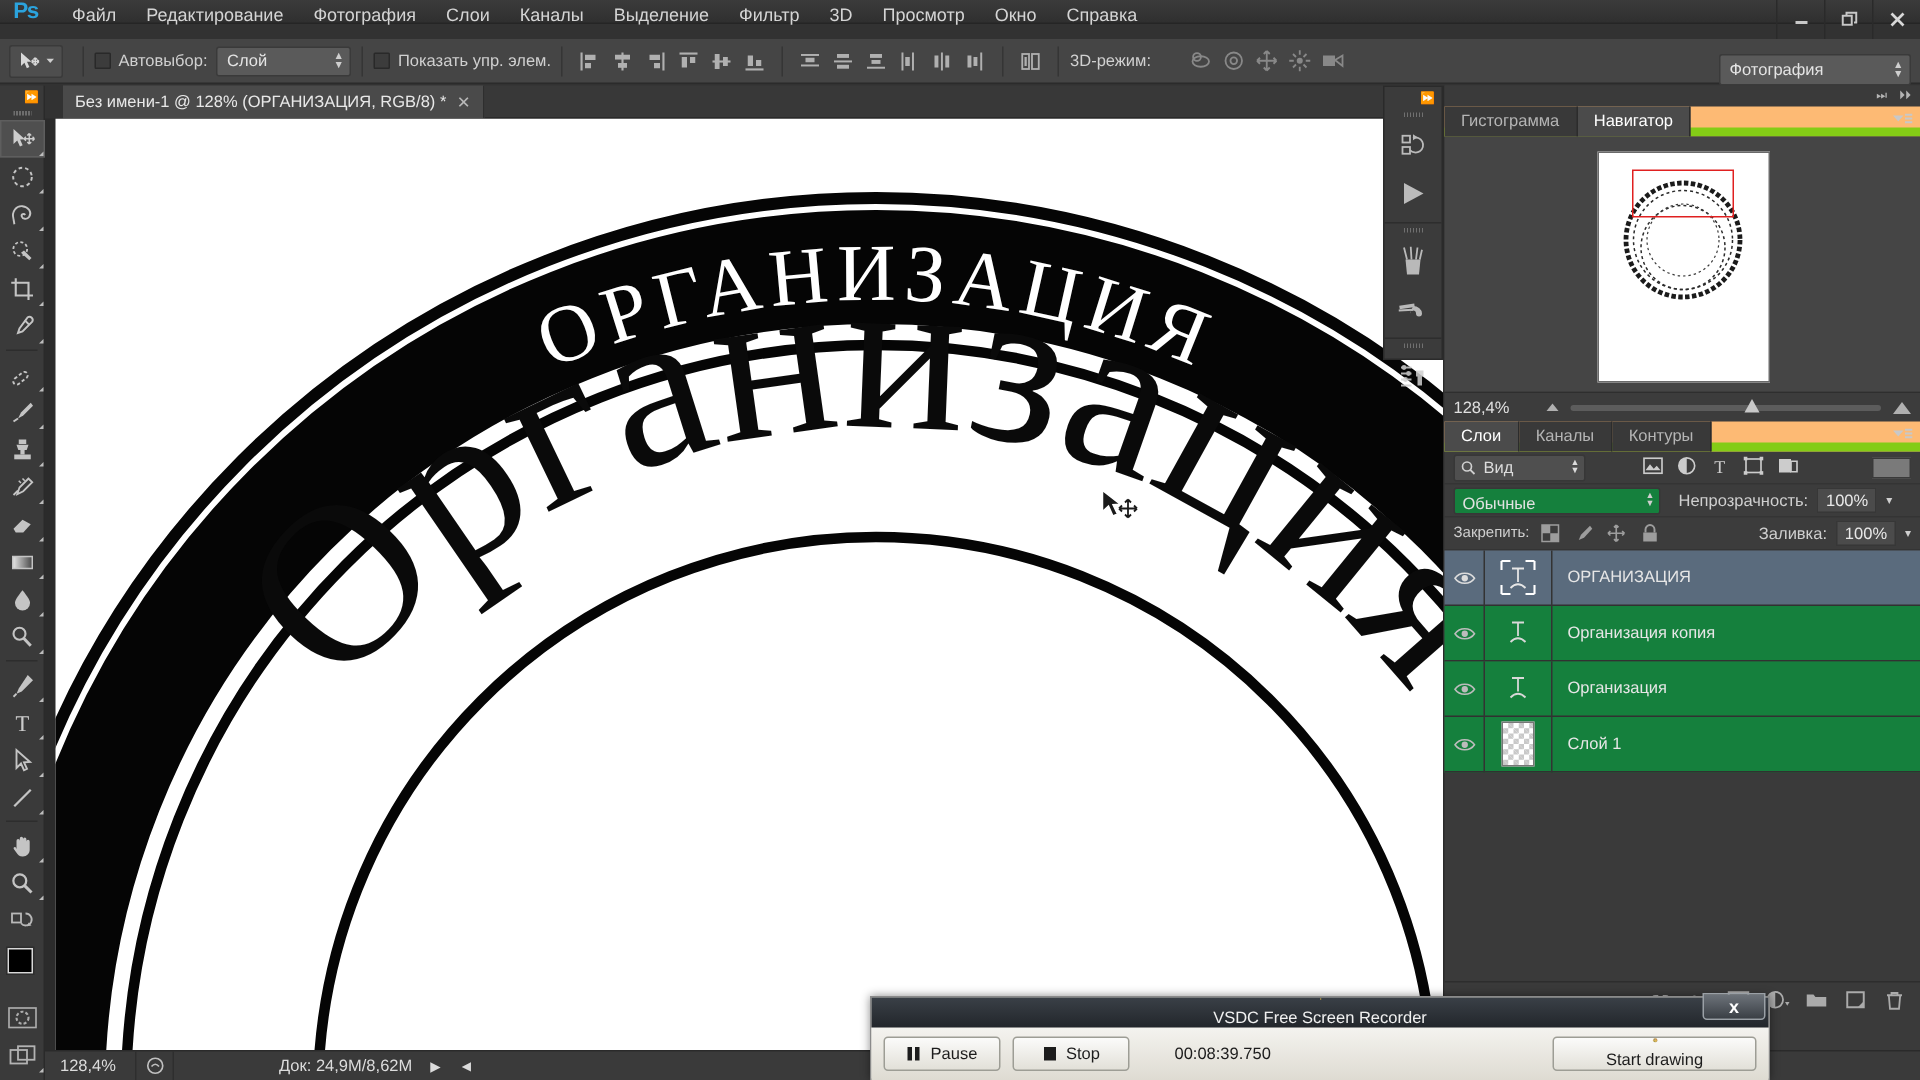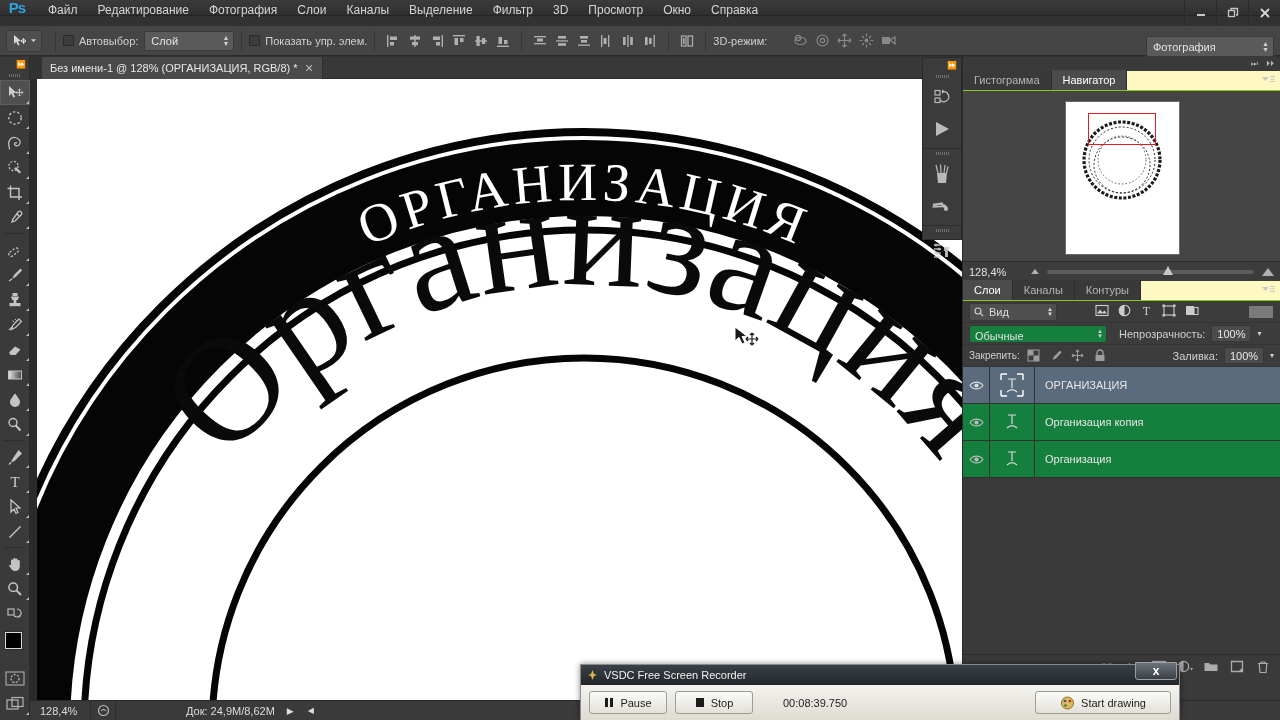--- a/index.html
+++ b/index.html
@@ -149,23 +149,22 @@
 
   .rightdock {
     position:absolute; left:962px; top:57px; width:318px; height:643px;
     background:#3a3a3a; border-left:1px solid #2a2a2a;
   }
   .dock-collapse {
     height:14px; display:flex; align-items:center; justify-content:flex-end;
     gap:8px; padding-right:6px; color:#b5b5b5; font-size:8px; background:#3a3a3a;
   }
   .panel-tabs {
-    display:flex; height:20px; background:#fef9c3; border-bottom:1px solid #84cc16;
+    display:flex; height:20px; background:#fdba74; border-bottom:6px solid #84cc16;
     position:relative;
-    align-items:flex-end;
   }
   .ptab {
     padding:0 11px; height:20px; display:flex; align-items:center;
     font-size:11px; color:#b5b5b5; background:#393939; border-right:1px solid #2c2c2c;
   }
   .ptab.active { background:#4b4b4b; color:#ffffff; }
   .panel-menu {
     position:absolute; right:5px; top:4px; width:13px; height:12px;
   }
 
@@ -259,41 +258,41 @@
   .sb-arrow { margin-left:12px; font-size:9px; }
 
   
   .vsdc {
     position:absolute; left:580px; top:664px; width:600px; height:56px;
     background:#eceae3; border:1px solid #8a8a8a; box-shadow:0 0 6px rgba(0,0,0,.45);
   }
   .vsdc-title {
     height:20px; background:linear-gradient(#3a4047,#22262b);
     display:flex; align-items:center; gap:6px; padding:0 6px;
-    color:#f0f0f0; font-size:11px; position:relative;
+    color:#f0f0f0; font-size:11px; position:relative;flex-direction:column;
   }
   .vsdc-close {
     position:absolute; right:2px; top:-3px; width:42px; height:18px;
     background:linear-gradient(#6d737a,#3a3f45); border:1px solid #9aa0a6;
     border-radius:0 0 3px 3px;
     display:flex; align-items:center; justify-content:center;
     color:#fff; font-size:12px; font-weight:bold;
   }
   .vsdc-body {
     height:35px; background:linear-gradient(#f4f3ef,#dedbd2);
     display:flex; align-items:center; padding:0 8px; gap:8px;
   }
   .vbtn {
     height:23px; min-width:78px; background:linear-gradient(#fbfbfa,#e2e0d8);
     border:1px solid #9d9d95; border-radius:3px;
     display:flex; align-items:center; justify-content:center; gap:6px;
     font-size:11px; color:#1c1c1c;
   }
   .vsdc-time { font-size:11px; color:#1c1c1c; margin-left:22px; }
-  .vbtn-draw { min-width:136px; margin-left:auto; }
+  .vbtn-draw { min-width:136px; margin-left:auto;flex-direction:column; }
 </style>
 </head>
 <body>
 
 <div id="app">
 
   <div class="titlebar">
     <div class="ps-logo">Ps</div>
     <div class="menubar">
       <div class="menu-item">Файл</div>
@@ -926,20 +925,32 @@
             <span class="thumb-text">
               <svg width="26" height="26" viewBox="0 0 26 26">
                   <path d="M9 6 h8 M13 6 v9" stroke="#d8d8d8" stroke-width="1.2" fill="none"></path>
                   <path d="M8 19 q5 -5 10 0" stroke="#d8d8d8" stroke-width="1.2" fill="none"></path>
                 </svg>
             </span>
           </span>
           <span class="layer-name">Организация</span>
         </div>
 
+        <div class="layer">
+          <span class="eye">
+            <svg width="15" height="11" viewBox="0 0 15 11">
+                <path d="M1 5.5 C4 1 11 1 14 5.5 C11 10 4 10 1 5.5 Z" fill="none" stroke="#bcbcbc" stroke-width="1.05"></path>
+                <circle cx="7.5" cy="5.5" r="2.1" fill="#bcbcbc"></circle>
+              </svg>
+          </span>
+          <span class="thumb-cell">
+            <span class="thumb-checker"></span>
+          </span>
+          <span class="layer-name">Слой 1</span>
+        </div>
 
       </div>
 
       <div class="layers-footer">
         <span class="fbtn">
             <svg width="16" height="13" viewBox="0 0 16 13">
               <path d="M6.5 4 H4.5 a2.5 2.5 0 000 5 H6.5 M9.5 4 H11.5 a2.5 2.5 0 010 5 H9.5 M5 6.5 h6" fill="none" stroke="#c4c4c4" stroke-width="1.2"></path>
             </svg>
           </span>
         <span class="fbtn">

